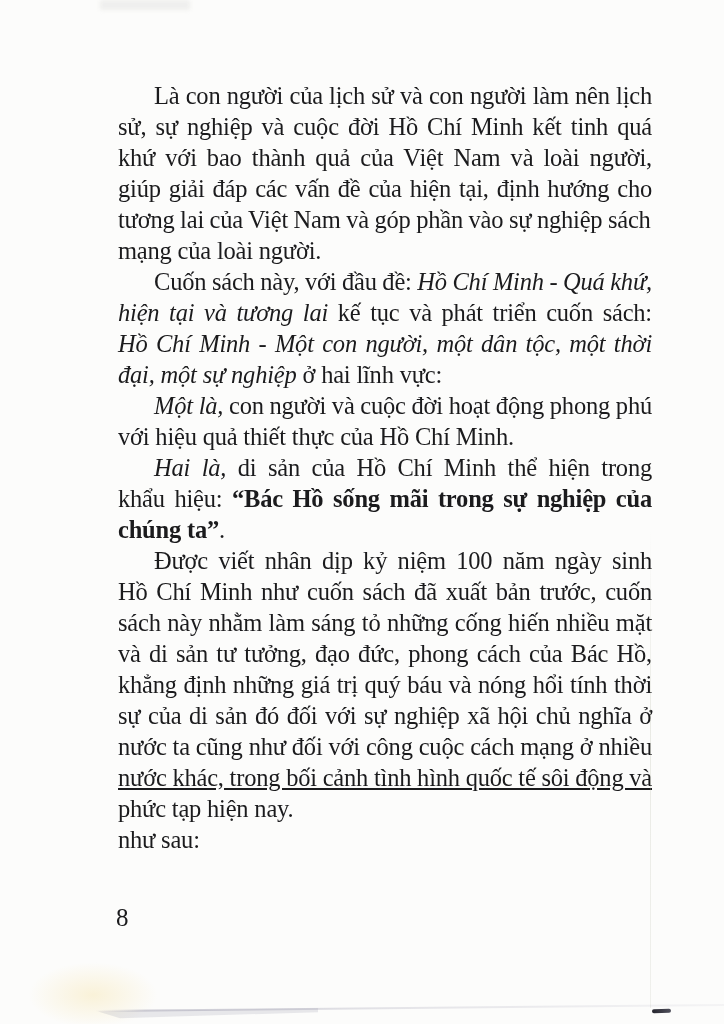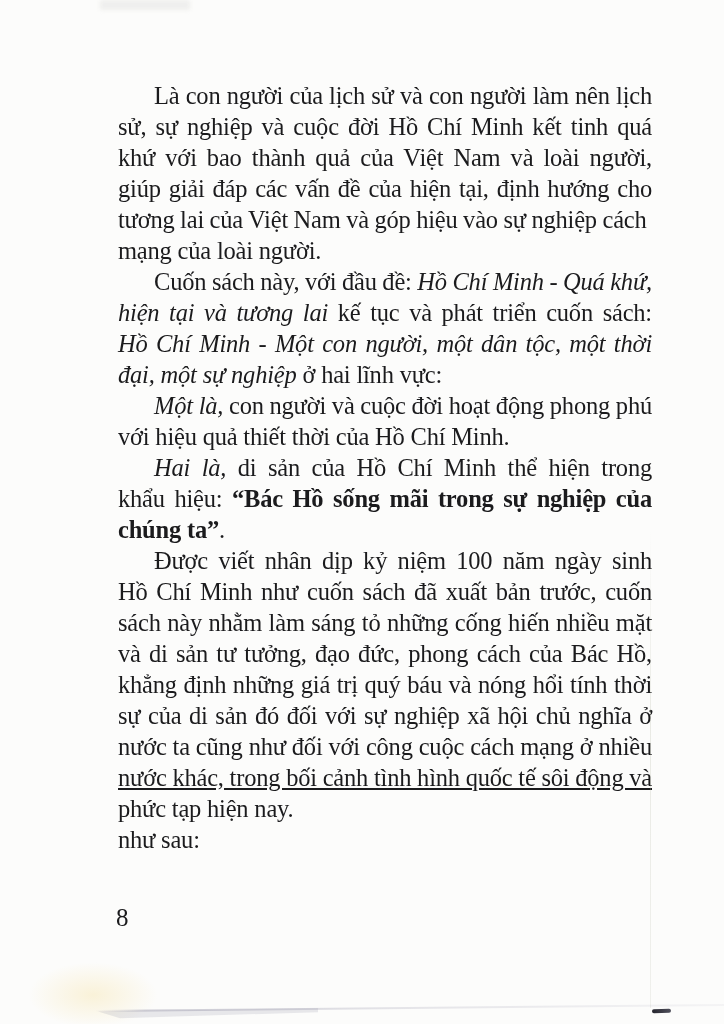--- a/index.html
+++ b/index.html
@@ -96,34 +96,34 @@
 
 <div class="page">
 
   <div class="text-block">
 
     <div class="paragraph">
       <div class="line indent"><span class="ln" style="word-spacing: 0.31108px; text-align: right;"><span class="seg">Là con người của lịch sử và con người làm nên lịch</span></span></div>
       <div class="line"><span class="ln" style="word-spacing: 3.17756px;"><span class="seg">sử, sự nghiệp và cuộc đời Hồ Chí Minh kết tinh quá</span></span></div>
       <div class="line"><span class="ln" style="word-spacing: 4.21563px;"><span class="seg">khứ với bao thành quả của Việt Nam và loài người,</span></span></div>
       <div class="line"><span class="ln" style="word-spacing: 1.97443px;"><span class="seg">giúp giải đáp các vấn đề của hiện tại, định hướng cho</span></span></div>
-      <div class="line"><span class="ln" style="word-spacing: -0.357955px;"><span class="seg">tương lai của Việt Nam và góp hiệu vào sự nghiệp cách</span></span></div>
+      <div class="line"><span class="ln" style="word-spacing: -0.357955px;"><span class="seg">tương lai của Việt Nam và góp phần vào sự nghiệp sách</span></span></div>
       <div class="line"><span class="ln"><span class="seg">mạng của loài người.</span></span></div>
     </div>
 
     <div class="paragraph">
       <div class="line indent"><span class="ln" style="word-spacing: -0.31392px;"><span class="seg">Cuốn sách này, với đầu đề: </span><span class="seg i">Hồ Chí Minh - Quá khứ,</span></span></div>
       <div class="line"><span class="ln" style="word-spacing: 3.74574px;"><span class="seg i">hiện tại và tương lai </span><span class="seg">kế tục và phát triển cuốn sách:</span></span></div>
       <div class="line"><span class="ln" style="word-spacing: 2.49574px;"><span class="seg i">Hồ Chí Minh - Một con người, một dân tộc, một thời</span></span></div>
       <div class="line"><span class="ln"><span class="seg i">đại, một sự nghiệp </span><span class="seg">ở hai lĩnh vực:</span></span></div>
     </div>
 
     <div class="paragraph">
       <div class="line indent"><span class="ln" style="word-spacing: -0.160938px;"><span class="seg i">Một là, </span><span class="seg">con người và cuộc đời hoạt động phong phú</span></span></div>
-      <div class="line"><span class="ln"><span class="seg">với hiệu quả thiết thời của Hồ Chí Minh.</span></span></div>
+      <div class="line"><span class="ln"><span class="seg">với hiệu quả thiết thực của Hồ Chí Minh.</span></span></div>
     </div>
 
     <div class="paragraph">
       <div class="line indent"><span class="ln" style="word-spacing: 5.58281px;"><span class="seg i">Hai là, </span><span class="seg">di sản của Hồ Chí Minh thể hiện trong</span></span></div>
       <div class="line"><span class="ln" style="word-spacing: 3.66493px;"><span class="seg">khẩu hiệu: </span><span class="seg b">“Bác Hồ sống mãi trong sự nghiệp của</span></span></div>
       <div class="line"><span class="ln"><span class="seg b">chúng ta”</span><span class="seg">.</span></span></div>
     </div>
 
     <div class="paragraph">
       <div class="line indent"><span class="ln" style="word-spacing: 4.47917px;"><span class="seg">Được viết nhân dịp kỷ niệm 100 năm ngày sinh</span></span></div>

